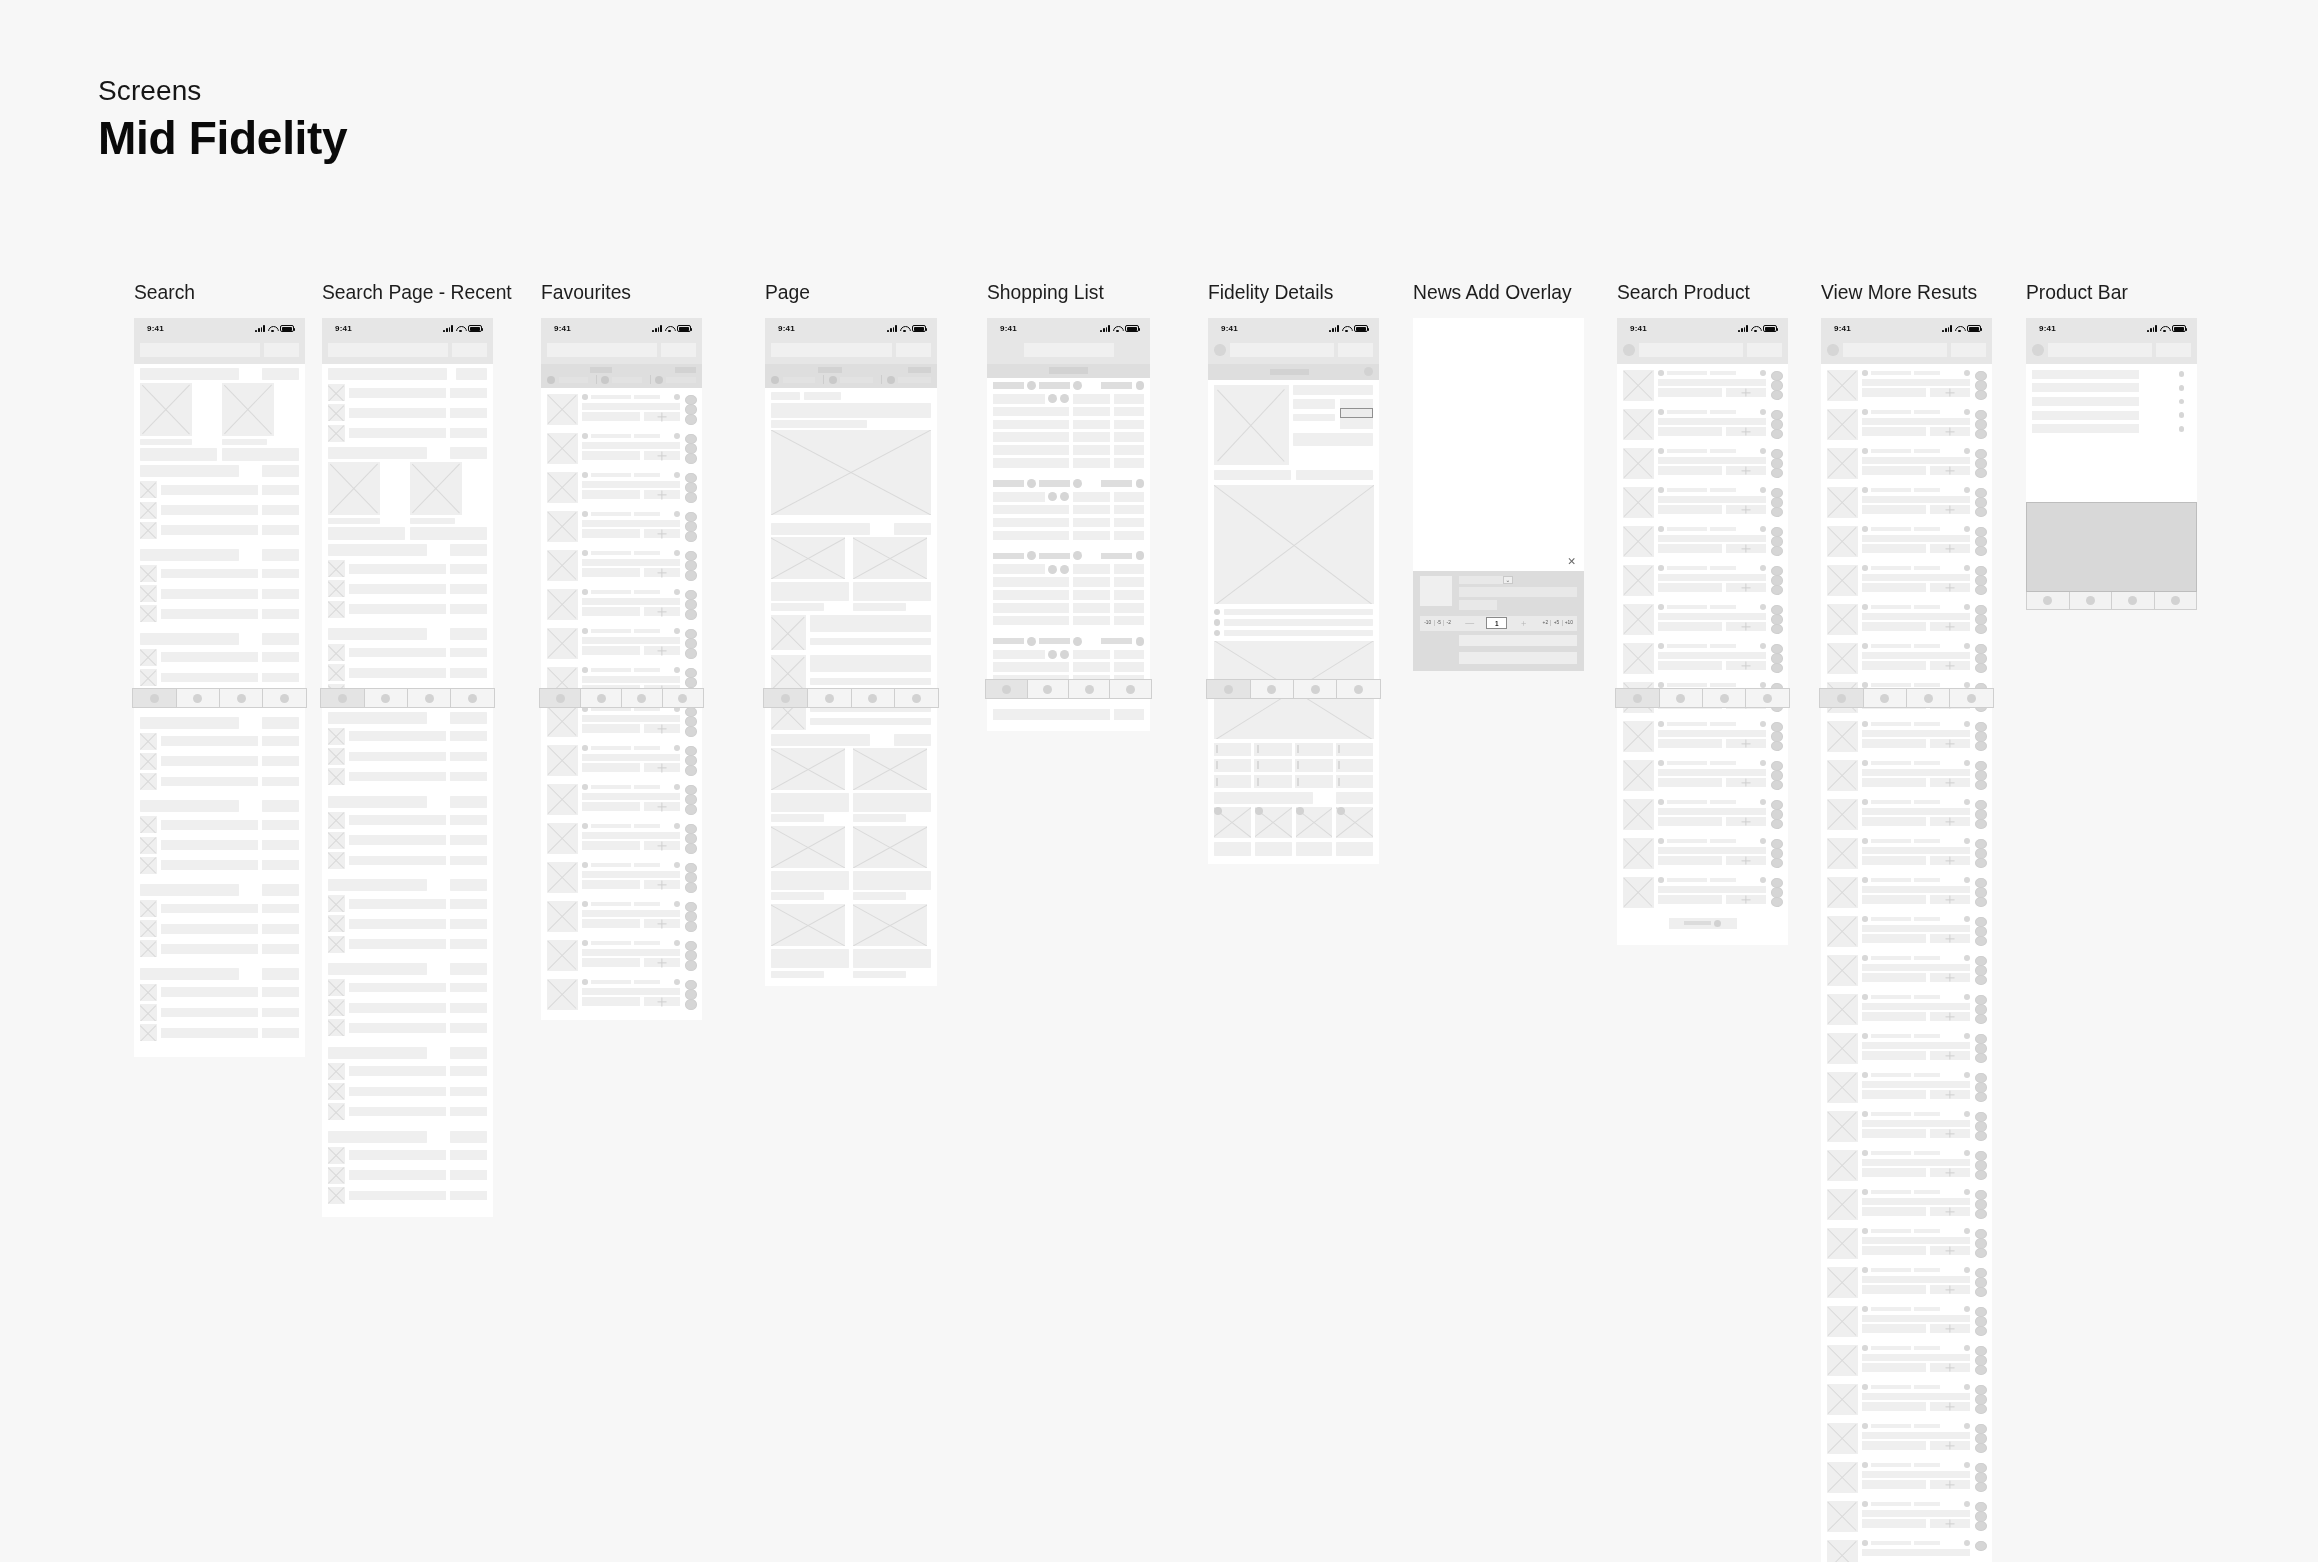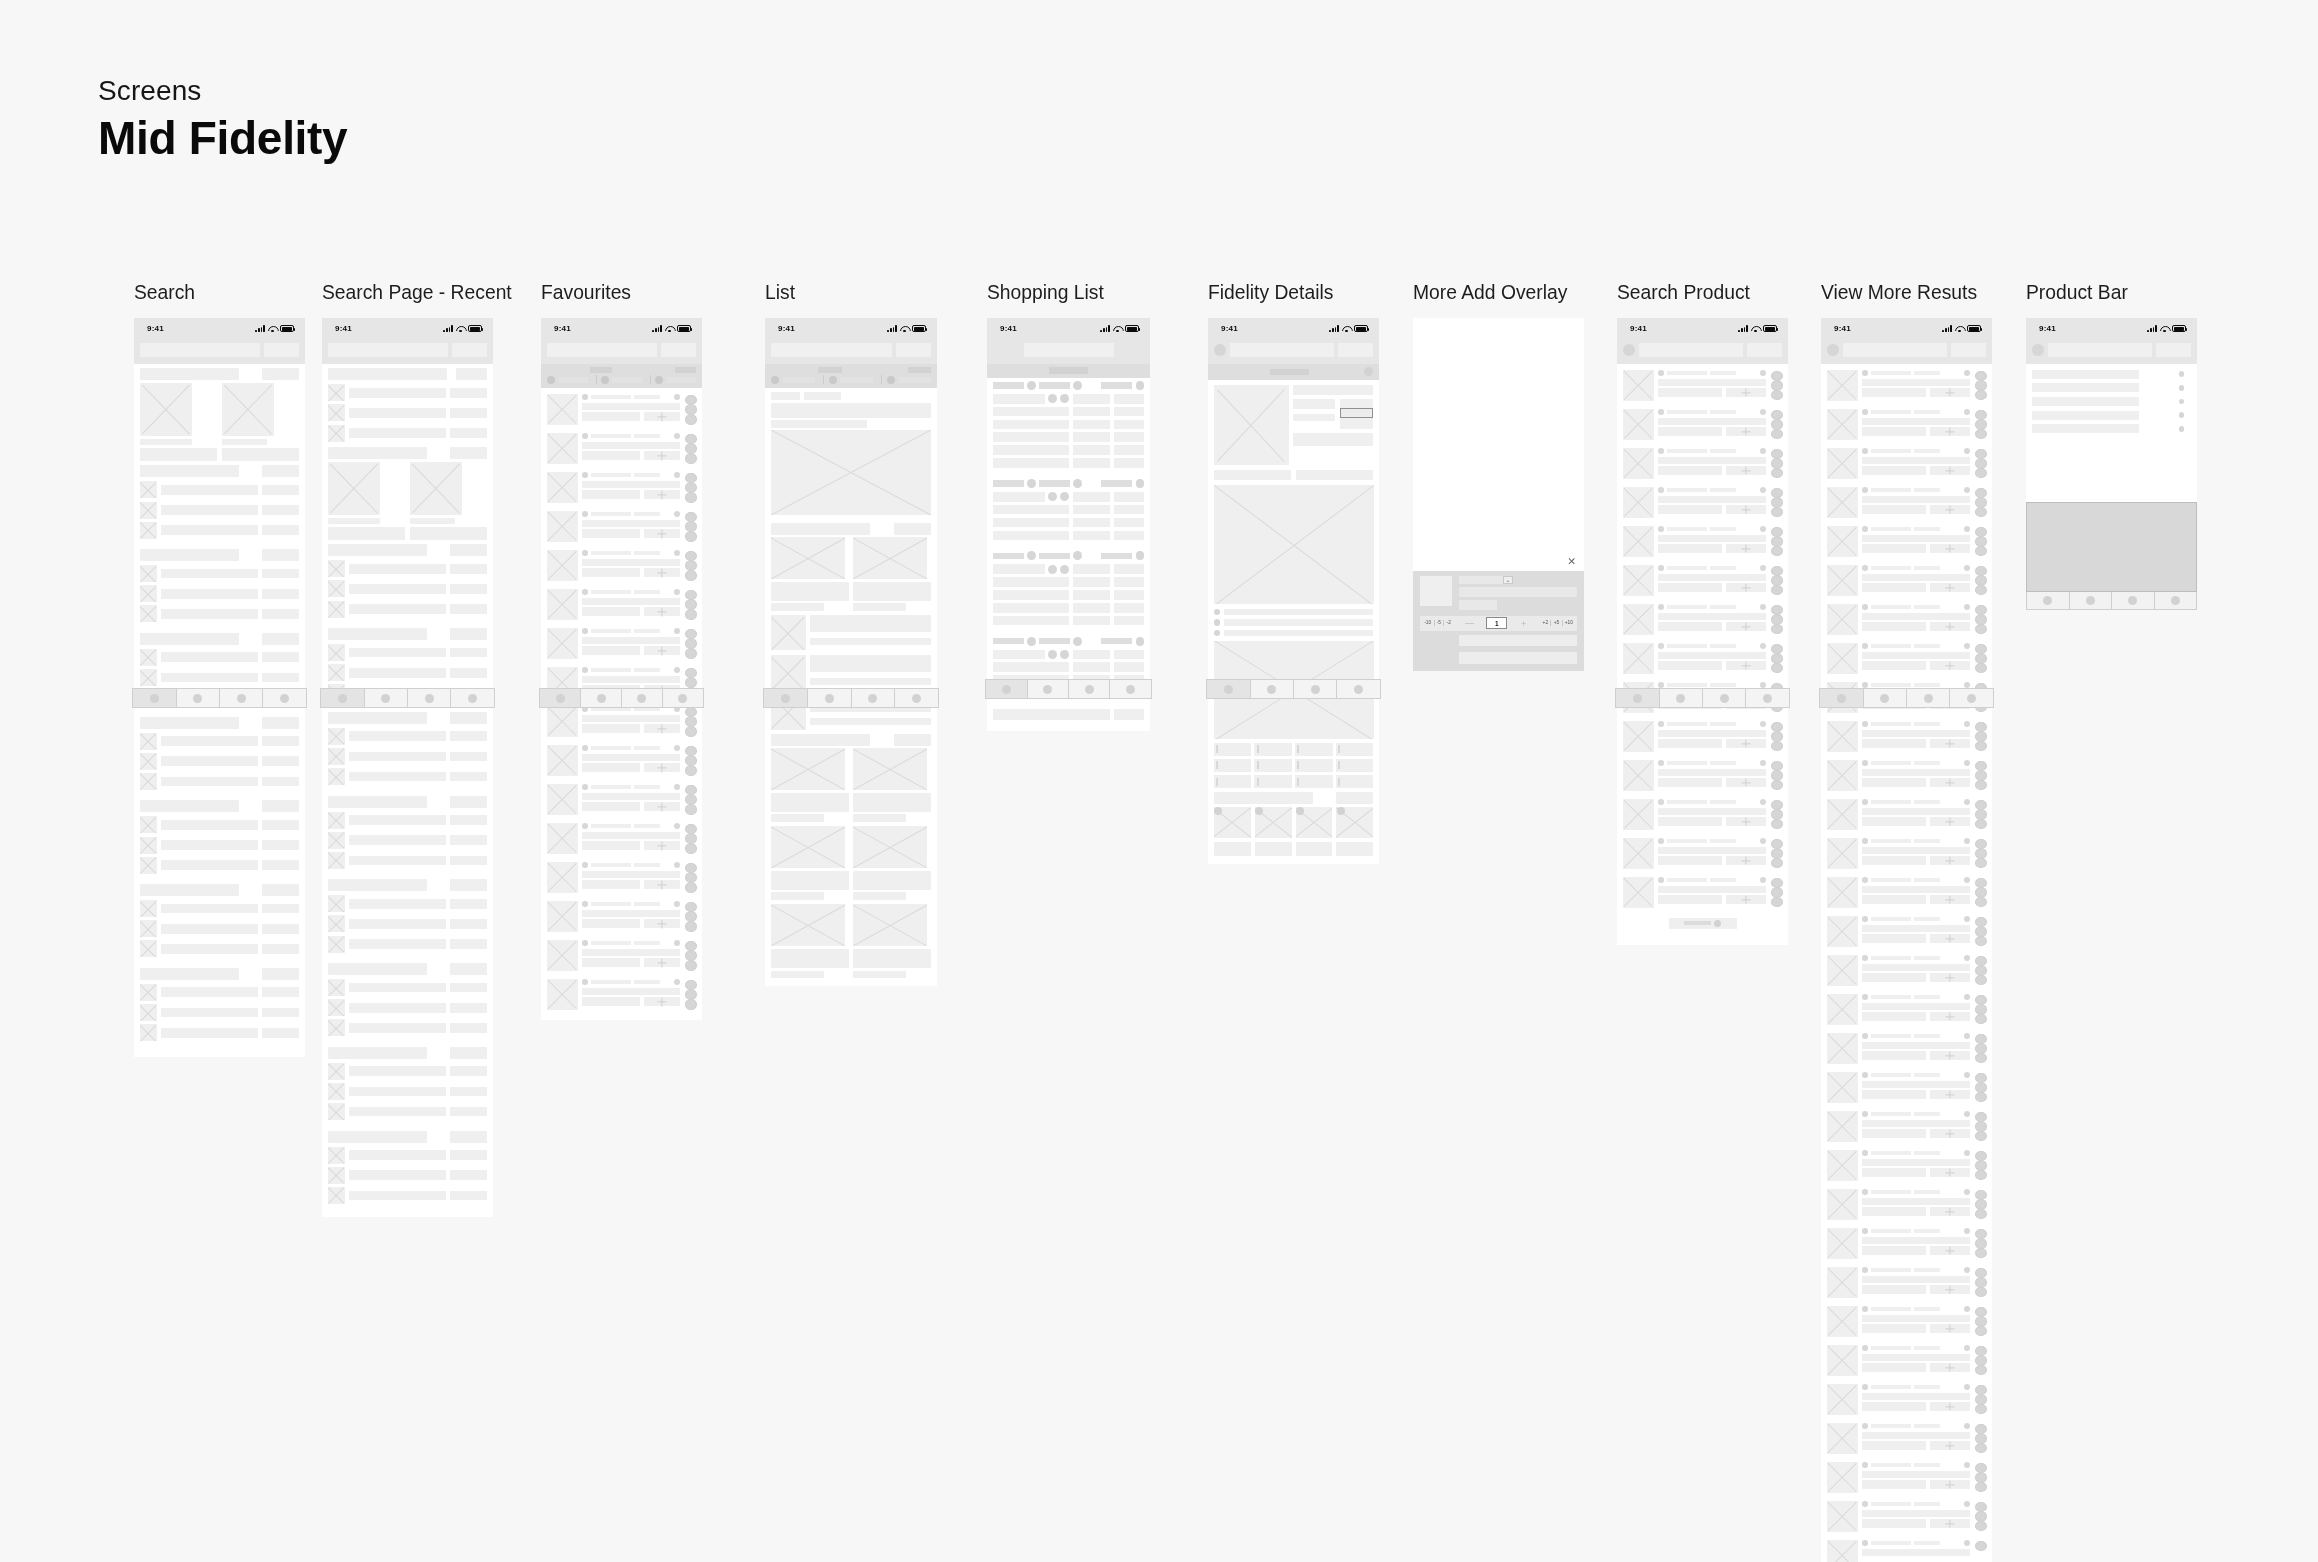--- a/index.html
+++ b/index.html
@@ -1048,21 +1048,21 @@
           <div class="tab">
             <i></i>
           </div>
           <div class="tab">
             <i></i>
           </div>
         </div>
       </div>
     </div>
     <div class="column" style="left: 765px;">
-      <div class="col-label">List</div>
+      <div class="col-label">Page</div>
       <div class="phone" style="--w: 172px;">
         <div class="chrome">
           <div class="statusbar">
             <div class="sb-time">9:41</div>
             <div class="sb-icons">
               <div class="sig">
                 <i></i>
                 <i></i>
                 <i></i>
                 <i></i>
@@ -1525,21 +1525,21 @@
           <div class="tab">
             <i></i>
           </div>
           <div class="tab">
             <i></i>
           </div>
         </div>
       </div>
     </div>
     <div class="column" style="left: 1413px;">
-      <div class="col-label">More Add Overlay</div>
+      <div class="col-label">News Add Overlay</div>
       <div class="phone" style="--w: 171px;">
         <div style="height: 233px; background: rgb(255, 255, 255);"></div>
         <div class="qa-close">✕</div>
         <div class="qa-sheet">
           <div class="qa-row1">
             <div class="img"></div>
             <div class="fields">
               <div class="qa-select">
                 <div class="cv">⌄</div>
               </div>

